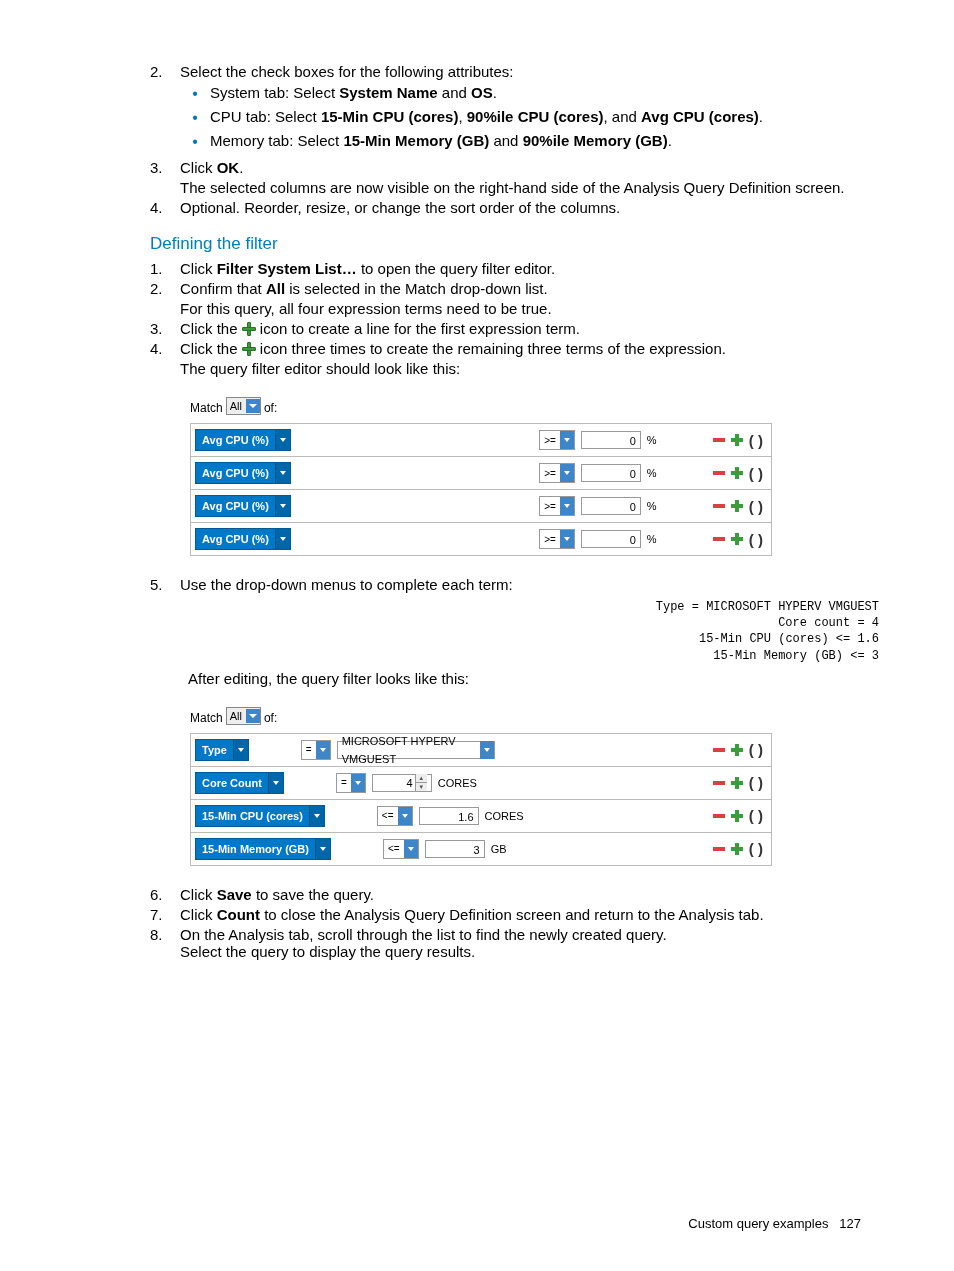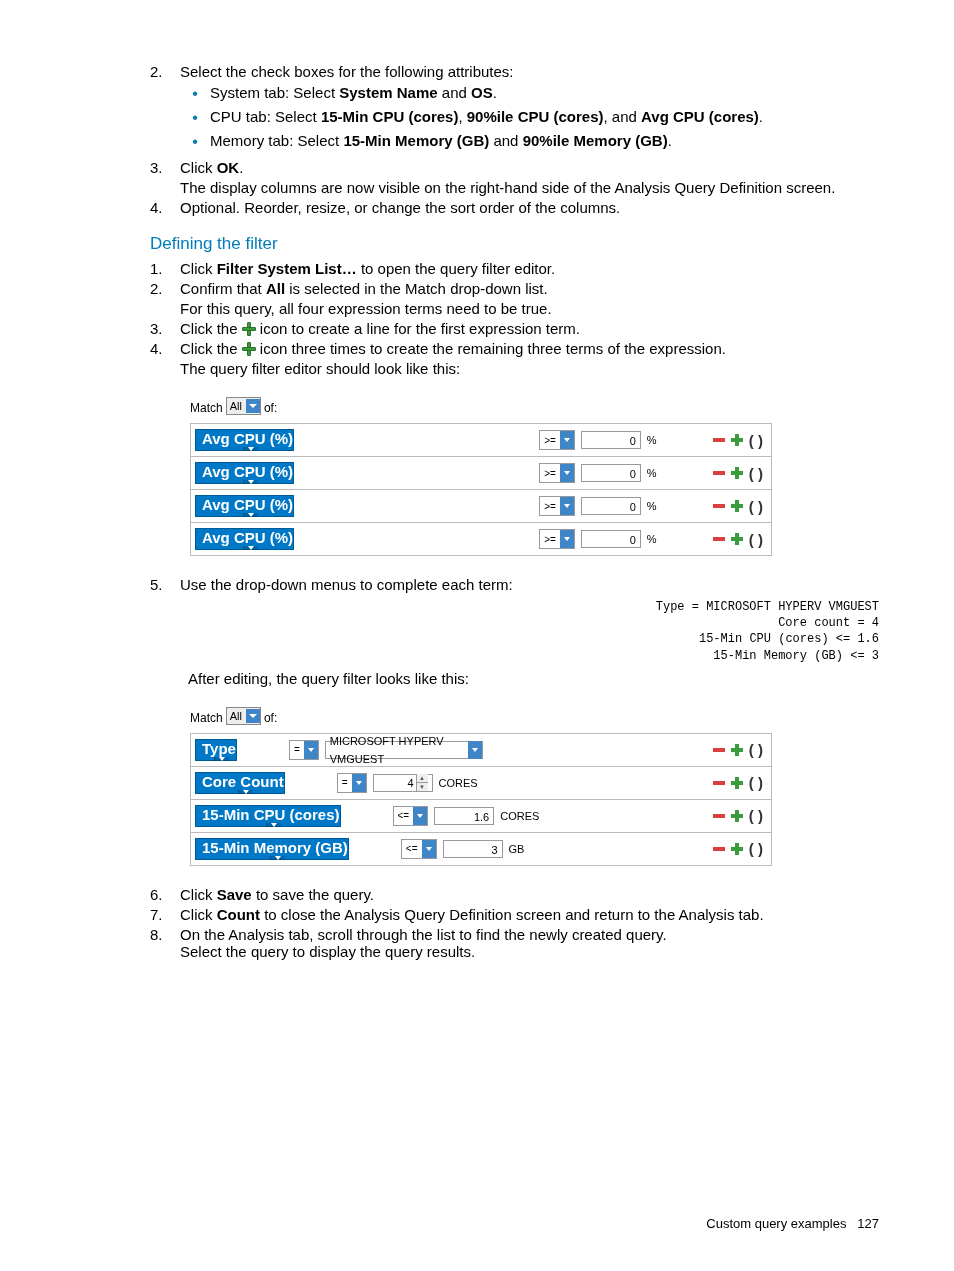--- a/index.html
+++ b/index.html
@@ -141,25 +141,24 @@
     gap: 6px;
     background: #fff;
     box-sizing: border-box;
   }
   .field-chip {
     display: inline-flex;
     align-items: center;
     background: #0078c8;
     color: #fff;
     font-weight: bold;
-    font-size: 15px;
+    font-size: 11px;
     height: 20px;
     padding: 0 0 0 6px;
     border: 1px solid #005a96;
-    flex-direction: column;
   }
   .chip-tri {
     display: inline-flex;
     width: 14px;
     height: 20px;
     background: rgba(0,0,0,0.15);
     margin-left: 6px;
     align-items: center;
     justify-content: center;
     border-left: 1px solid rgba(0,0,0,0.2);
@@ -264,21 +263,21 @@
     background:#3a9c3a;
   }
   .paren {
     font-size: 15px;
     font-weight: bold;
     color: #333;
   }
   .footer {
     position: absolute;
     bottom: 40px;
-    right: 75px;
+    right: 93px;
     font-size: 13px;
   }
 </style>
 </head>
 <body>
 
 <div class="page">
 
   <div class="ol-item">
     <div class="ol-num">2.</div>
@@ -302,21 +301,21 @@
           <span>Memory tab: Select </span><b>15-Min Memory (GB)</b><span> and </span><b>90%ile Memory (GB)</b><span>.</span>
         </div>
       </div>
     </div>
   </div>
 
   <div class="ol-item">
     <div class="ol-num">3.</div>
     <div class="ol-body">
       <span>Click </span><b>OK</b><span>.</span>
-      <div style="margin-top:3px;">The display columns are now visible on the right-hand side of the Analysis Query Definition screen.</div>
+      <div style="margin-top:3px;">The selected columns are now visible on the right-hand side of the Analysis Query Definition screen.</div>
     </div>
   </div>
 
   <div class="ol-item">
     <div class="ol-num">4.</div>
     <div class="ol-body">Optional. Reorder, resize, or change the sort order of the columns.</div>
   </div>
 
   <div class="section-heading">Defining the filter</div>
 

